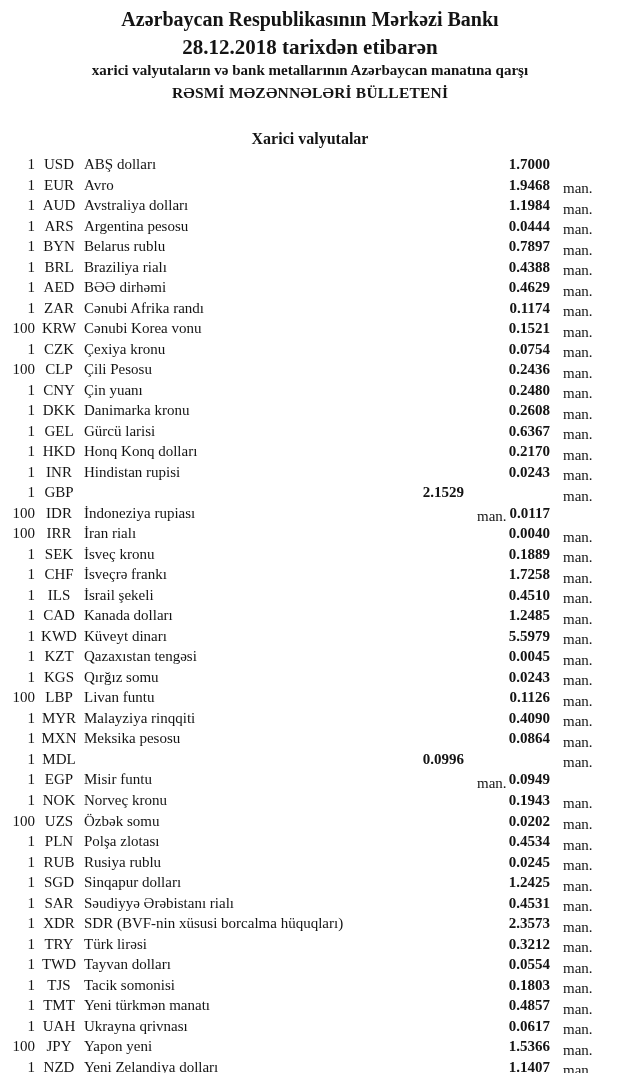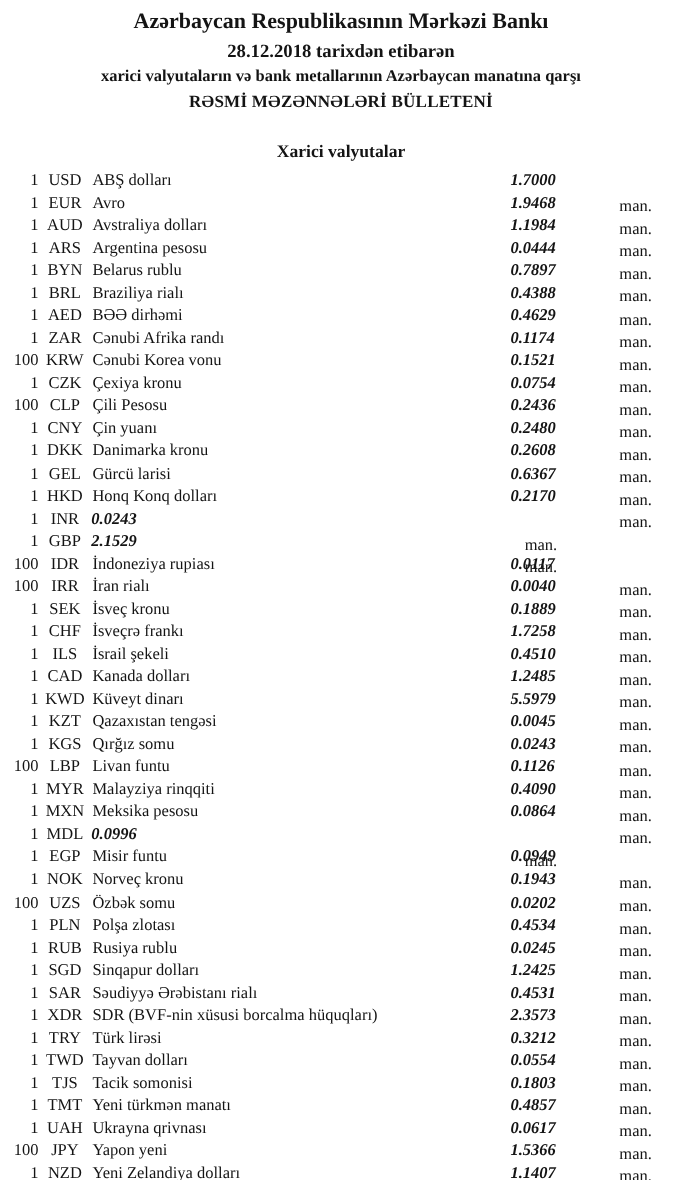--- a/index.html
+++ b/index.html
@@ -15,21 +15,21 @@
   .header {
     text-align: center;
     padding-top: 7px;
     font-weight: bold;
   }
   .bank-name {
     font-size: 20px;
     line-height: 24px;
   }
   .date-line {
-    font-size: 17px;
+    font-size: 21px;
     line-height: 18px;
     margin-top: 7px;
   }
   .subtitle {
     font-size: 15px;
     line-height: 18px;
     margin-top: 5px;
   }
   .bulletin-title {
     font-size: 15.5px;
@@ -51,21 +51,21 @@
     display: grid;
     grid-template-columns: 35px 48px 1fr 86px 70px;
     height: 20.53px;
     line-height: 20.53px;
     font-size: 15px;
     white-space: nowrap;
   }
   .qty   { text-align: right; }
   .code  { text-align: center; }
   .name  { padding-left: 1px; overflow: hidden; }
-  .rate  { font-weight: bold; font-style: italic; }
+  .rate  { text-align: right; font-weight: bold; }
   .unit  { padding-left: 13px; margin-top: 24px; }
 </style>
 </head>
 <body>
 
 <div class="page">
 
   <div class="header">
     <div class="bank-name">Azərbaycan Respublikasının Mərkəzi Bankı</div>
     <div class="date-line">28.12.2018 tarixdən etibarən</div>
@@ -192,20 +192,21 @@
     <span class="qty">1</span>
     <span class="code">HKD</span>
     <span class="name">Honq Konq dolları</span>
     <span class="rate">0.2170</span>
     <span class="unit">man.</span>
   </div>
 
   <div class="row">
     <span class="qty">1</span>
     <span class="code">INR</span>
+    <span class="name">Hindistan rupisi</span>
     <span class="rate">0.0243</span>
     <span class="unit">man.</span>
   </div>
 
   <div class="row">
     <span class="qty">1</span>
     <span class="code">GBP</span>
     <span class="rate">2.1529</span>
     <span class="unit">man.</span>
   </div>

